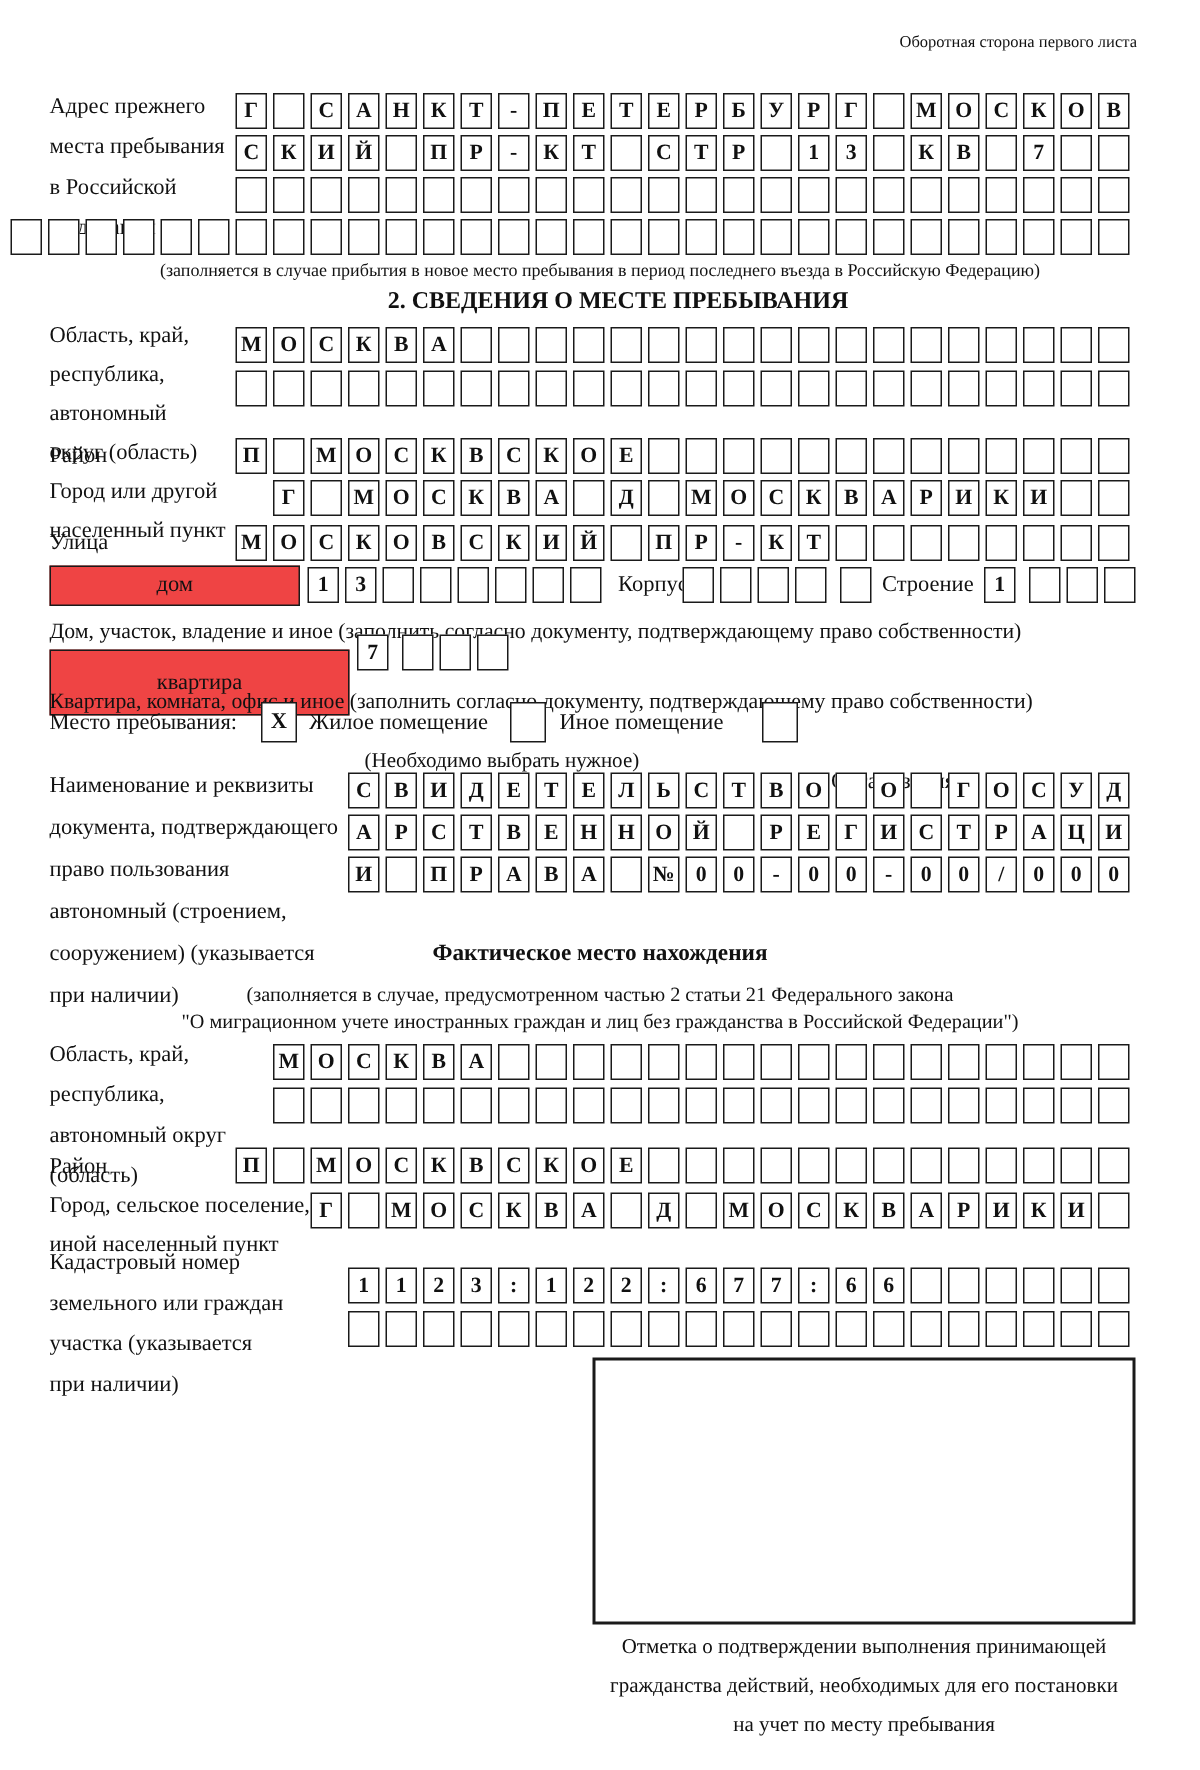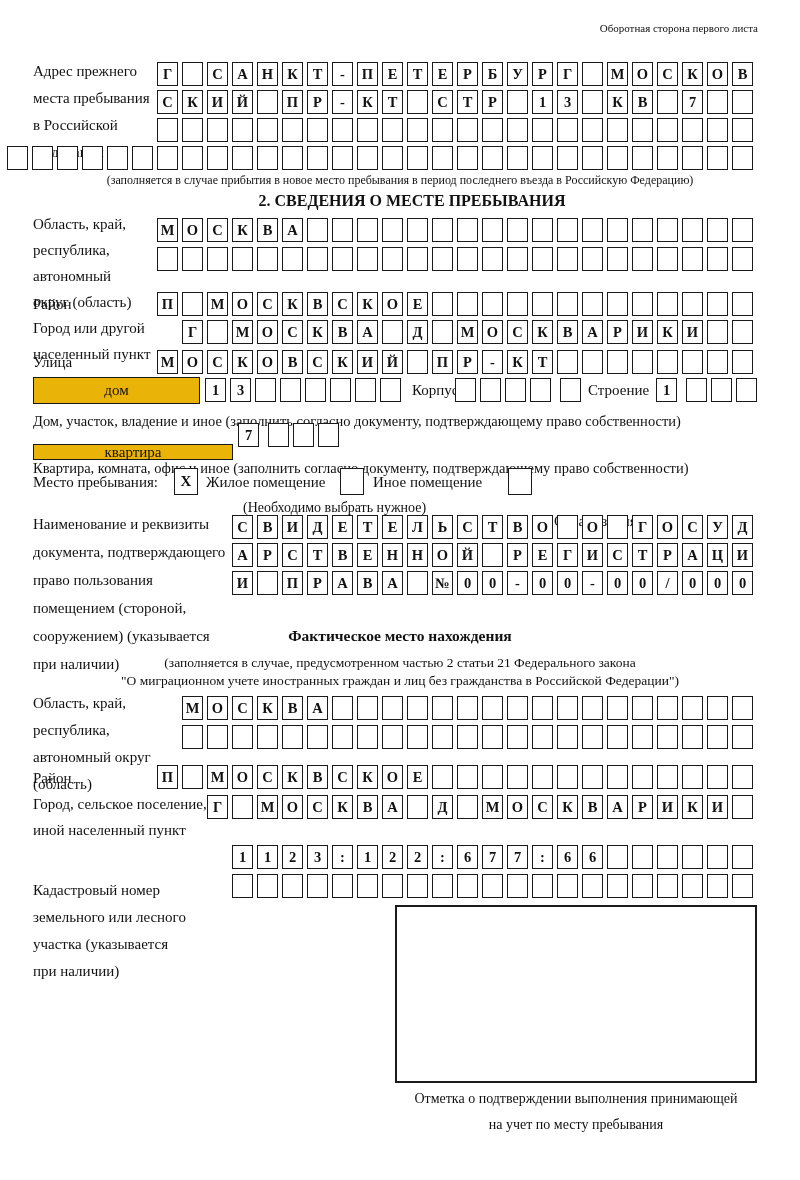--- a/index.html
+++ b/index.html
@@ -15,21 +15,21 @@
   .cell{
     width:21px;height:24px;flex:0 0 21px;box-sizing:border-box;
     border:1.6px solid #1a1a1a;display:flex;align-items:center;justify-content:center;
     font-size:14.5px;font-weight:bold;background:#fff;
   }
   .note{font-size:12px;white-space:nowrap;}
   .center{text-align:center;width:800px;left:0;}
   .sec-title{font-size:16px;font-weight:bold;}
   .sub-title{font-size:15.5px;font-weight:bold;}
   .bigbox{
-    box-sizing:border-box;border:1.7px solid #1a1a1a;background:#eab308;
+    box-sizing:border-box;border:1.7px solid #1a1a1a;background:#ef4444;
     display:flex;align-items:center;justify-content:center;font-size:15px;
   }
   .checkbox{
     box-sizing:border-box;width:24px;height:27px;border:1.7px solid #1a1a1a;
     display:flex;align-items:center;justify-content:center;font-size:15px;font-weight:bold;background:#fff;
   }
   .inline-lbl{font-size:15px;white-space:nowrap;}
   .stamp-box{box-sizing:border-box;border:2px solid #1a1a1a;background:#fff;}
   .stamp-note{font-size:14px;line-height:26px;text-align:center;}
 </style>
@@ -333,21 +333,21 @@
     <span class="cell">1</span>
   </div>
 <div class="cellrow" style="left:686px;top:378px;">
     <span class="cell"></span>
     <span class="cell"></span>
     <span class="cell"></span>
   </div>
 
 <div class="abs lbl-sm" style="left:33px;top:408px;white-space:nowrap;">Дом, участок, владение и иное (заполнить согласно документу, подтверждающему право собственности)</div>
 
-<div class="abs bigbox" style="left:33px;top:444px;width:200px;height:16px;">
+<div class="abs bigbox" style="left:33px;top:433px;width:200px;height:44px;">
   <span>квартира</span>
 </div>
 <div class="cellrow" style="left:238px;top:423px;">
     <span class="cell">7</span>
   </div>
 <div class="cellrow" style="left:268px;top:423px;">
     <span class="cell"></span>
     <span class="cell"></span>
     <span class="cell"></span>
   </div>
@@ -367,21 +367,21 @@
   <span></span>
 </div>
 <div class="abs inline-lbl" style="left:554px;top:474px;margin-top:39px;">Организация</div>
 
 <div class="abs note" style="left:243px;top:500px;font-size:14px;">(Необходимо выбрать нужное)</div>
 
 <div class="abs lbl lines" style="left:33px;top:510px;line-height:28px;">
     <div class="line">Наименование и реквизиты</div>
     <div class="line">документа, подтверждающего</div>
     <div class="line">право пользования</div>
-    <div class="line">помещением (стороной,</div>
+    <div class="line">автономный (строением,</div>
     <div class="line">сооружением) (указывается</div>
     <div class="line">при наличии)</div>
   </div>
 <div class="cellrow" style="left:232px;top:515px;">
     <span class="cell">С</span>
     <span class="cell">В</span>
     <span class="cell">И</span>
     <span class="cell">Д</span>
     <span class="cell">Е</span>
     <span class="cell">Т</span>
@@ -561,23 +561,23 @@
     <span class="cell">К</span>
     <span class="cell">В</span>
     <span class="cell">А</span>
     <span class="cell">Р</span>
     <span class="cell">И</span>
     <span class="cell">К</span>
     <span class="cell">И</span>
     <span class="cell"></span>
   </div>
 
-<div class="abs lbl lines" style="left:33px;top:829px;line-height:27px;margin-top:48px;">
+<div class="abs lbl lines" style="left:33px;top:829px;line-height:27px;">
     <div class="line">Кадастровый номер</div>
-    <div class="line">земельного или лесного</div>
+    <div class="line">земельного или граждан</div>
     <div class="line">участка (указывается</div>
     <div class="line">при наличии)</div>
   </div>
 <div class="cellrow" style="left:232px;top:845px;">
     <span class="cell">1</span>
     <span class="cell">1</span>
     <span class="cell">2</span>
     <span class="cell">3</span>
     <span class="cell">:</span>
     <span class="cell">1</span>
@@ -617,14 +617,15 @@
     <span class="cell"></span>
     <span class="cell"></span>
     <span class="cell"></span>
     <span class="cell"></span>
     <span class="cell"></span>
   </div>
 
 <div class="abs stamp-box" style="left:395px;top:905px;width:362px;height:178px;"></div>
 <div class="abs stamp-note lines" style="left:380px;top:1086px;width:392px;">
     <div class="line">Отметка о подтверждении выполнения принимающей</div>
+    <div class="line">гражданства действий, необходимых для его постановки</div>
     <div class="line">на учет по месту пребывания</div>
   </div>
 
 </body></html>

